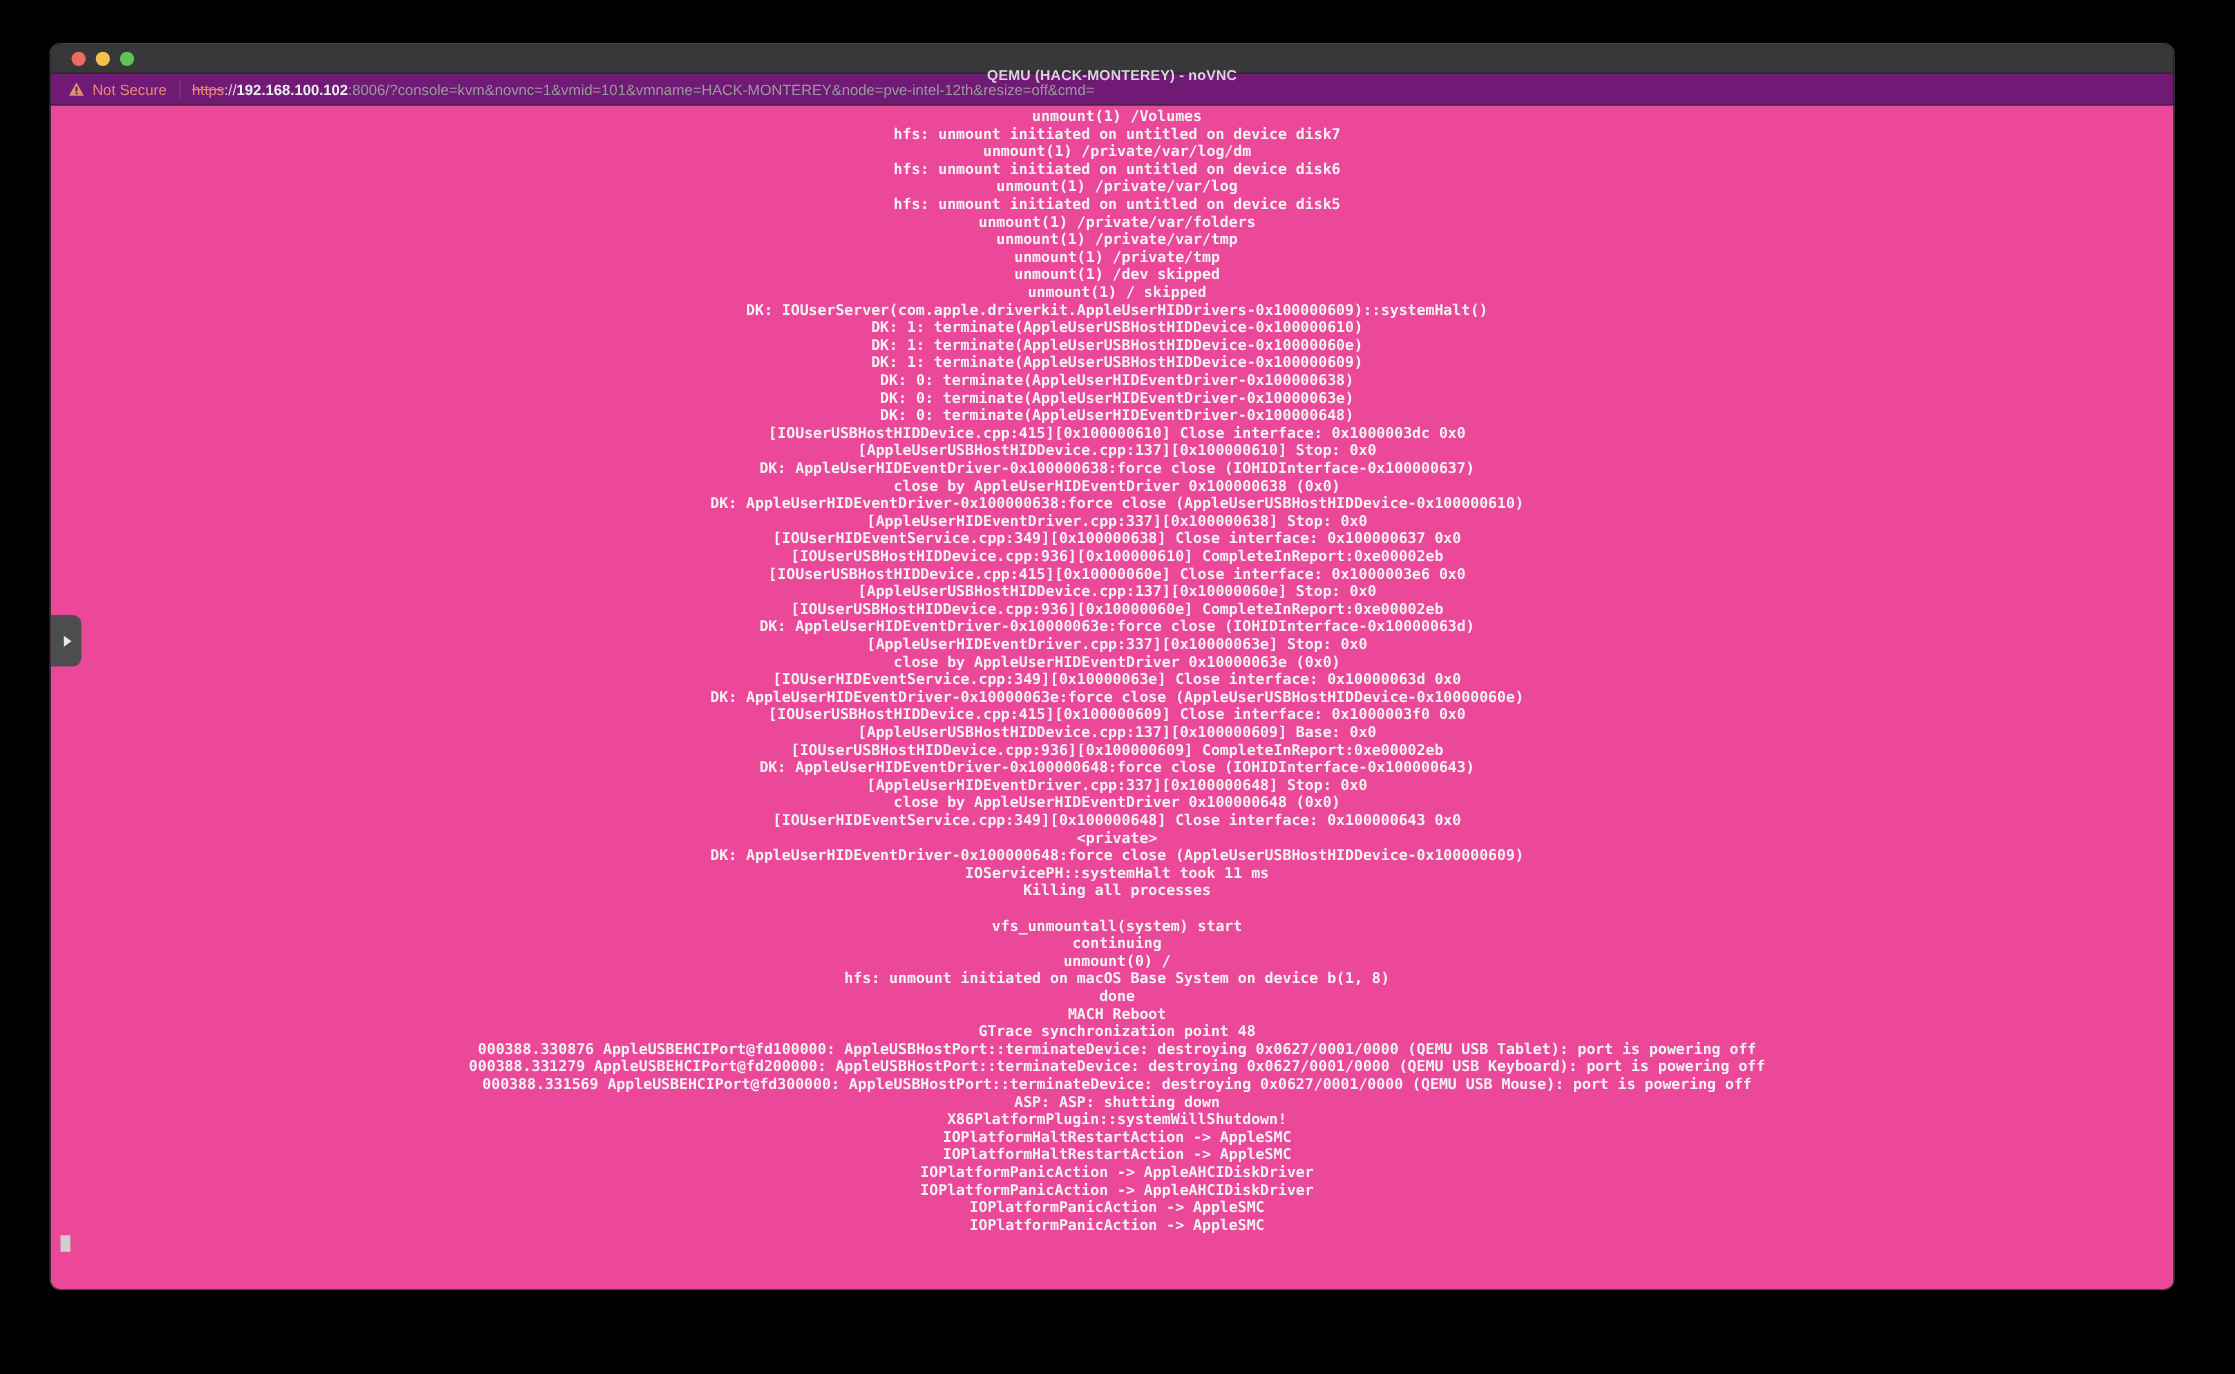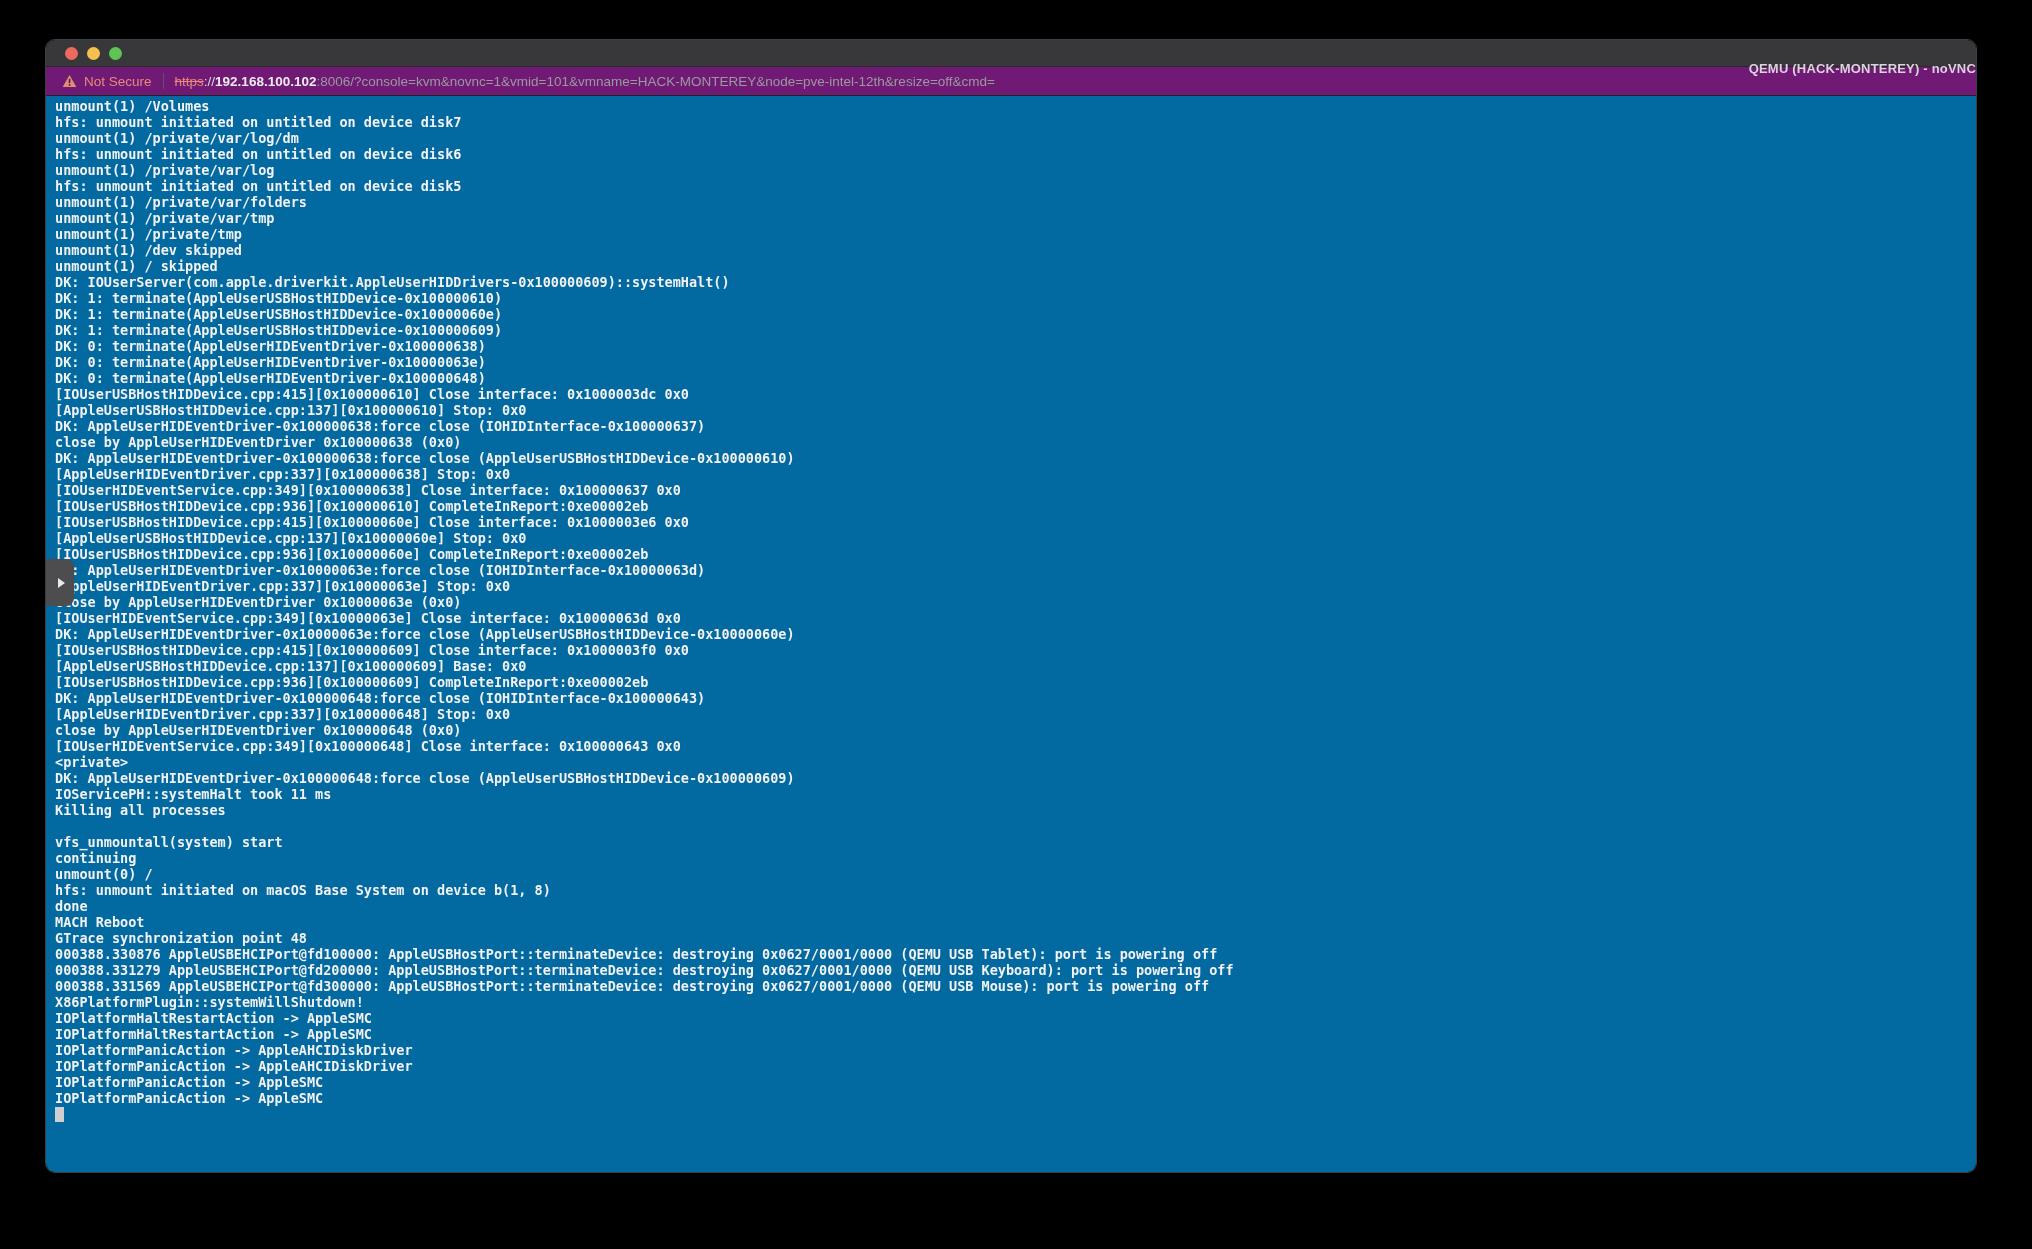--- a/index.html
+++ b/index.html
@@ -37,21 +37,21 @@
     position: absolute;
     left: 19px; top: 0; bottom: 0;
     display: flex; align-items: center; gap: 9px;
   }
   .tl { width: 13px; height: 13px; border-radius: 50%; display: inline-block; }
   .tl.red    { background: #ec6a5e; }
   .tl.yellow { background: #f5c04e; }
   .tl.green  { background: #5fc454; }
   .title {
     width: 100%;
-    text-align: right;
+    text-align: center;
     color: #d6d6d8;
     font-size: 13px;
     font-weight: bold;
     letter-spacing: 0.2px;
     margin-top: 30px;
   }
 
   
   .urlbar {
     height: 29px;
@@ -74,23 +74,24 @@
   .url { color: #9a9a9e; text-align: center; }
   .url .scheme { color: #e78b78; text-decoration: line-through; }
   .url .sep    { color: #d9d9db; }
   .url .host   { color: #ededef; font-weight: bold; }
   .url .path   { color: #9a9a9e; }
 
   
   .terminal {
     position: relative;
     height: 1077px;
-    background: #0369a1;
+    background: #ec4899;
     padding: 2px 0 0 9px;
     overflow: hidden;
+    text-align: center;
   }
   .term-line {
     height: 16px;
     line-height: 16px;
     font-family: "DejaVu Sans Mono", "Liberation Mono", monospace;
     font-size: 13.5px;
     font-weight: bold;
     color: #f2f2f2;
     white-space: pre;
   }
@@ -199,20 +200,21 @@
           <div class="term-line">vfs_unmountall(system) start</div>
           <div class="term-line">continuing</div>
           <div class="term-line">unmount(0) /</div>
           <div class="term-line">hfs: unmount initiated on macOS Base System on device b(1, 8)</div>
           <div class="term-line">done</div>
           <div class="term-line">MACH Reboot</div>
           <div class="term-line">GTrace synchronization point 48</div>
           <div class="term-line">000388.330876 AppleUSBEHCIPort@fd100000: AppleUSBHostPort::terminateDevice: destroying 0x0627/0001/0000 (QEMU USB Tablet): port is powering off</div>
           <div class="term-line">000388.331279 AppleUSBEHCIPort@fd200000: AppleUSBHostPort::terminateDevice: destroying 0x0627/0001/0000 (QEMU USB Keyboard): port is powering off</div>
           <div class="term-line">000388.331569 AppleUSBEHCIPort@fd300000: AppleUSBHostPort::terminateDevice: destroying 0x0627/0001/0000 (QEMU USB Mouse): port is powering off</div>
+          <div class="term-line">ASP: ASP: shutting down</div>
           <div class="term-line">X86PlatformPlugin::systemWillShutdown!</div>
           <div class="term-line">IOPlatformHaltRestartAction -&gt; AppleSMC</div>
           <div class="term-line">IOPlatformHaltRestartAction -&gt; AppleSMC</div>
           <div class="term-line">IOPlatformPanicAction -&gt; AppleAHCIDiskDriver</div>
           <div class="term-line">IOPlatformPanicAction -&gt; AppleAHCIDiskDriver</div>
           <div class="term-line">IOPlatformPanicAction -&gt; AppleSMC</div>
           <div class="term-line">IOPlatformPanicAction -&gt; AppleSMC</div>
         </div>
       <div class="cursor"></div>
     </div>

